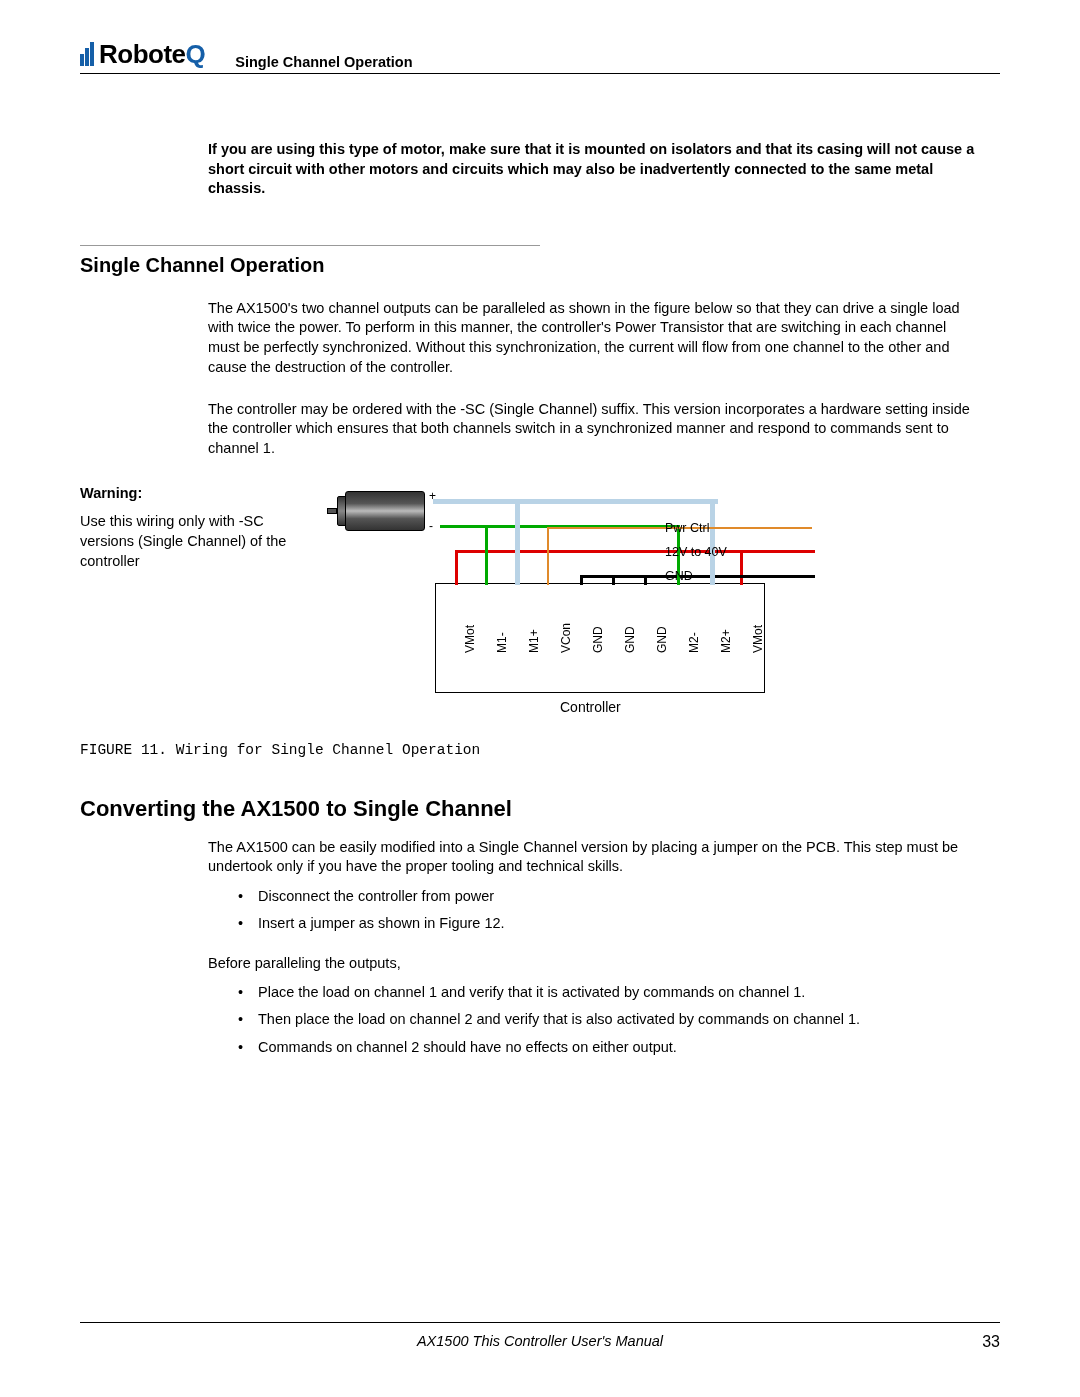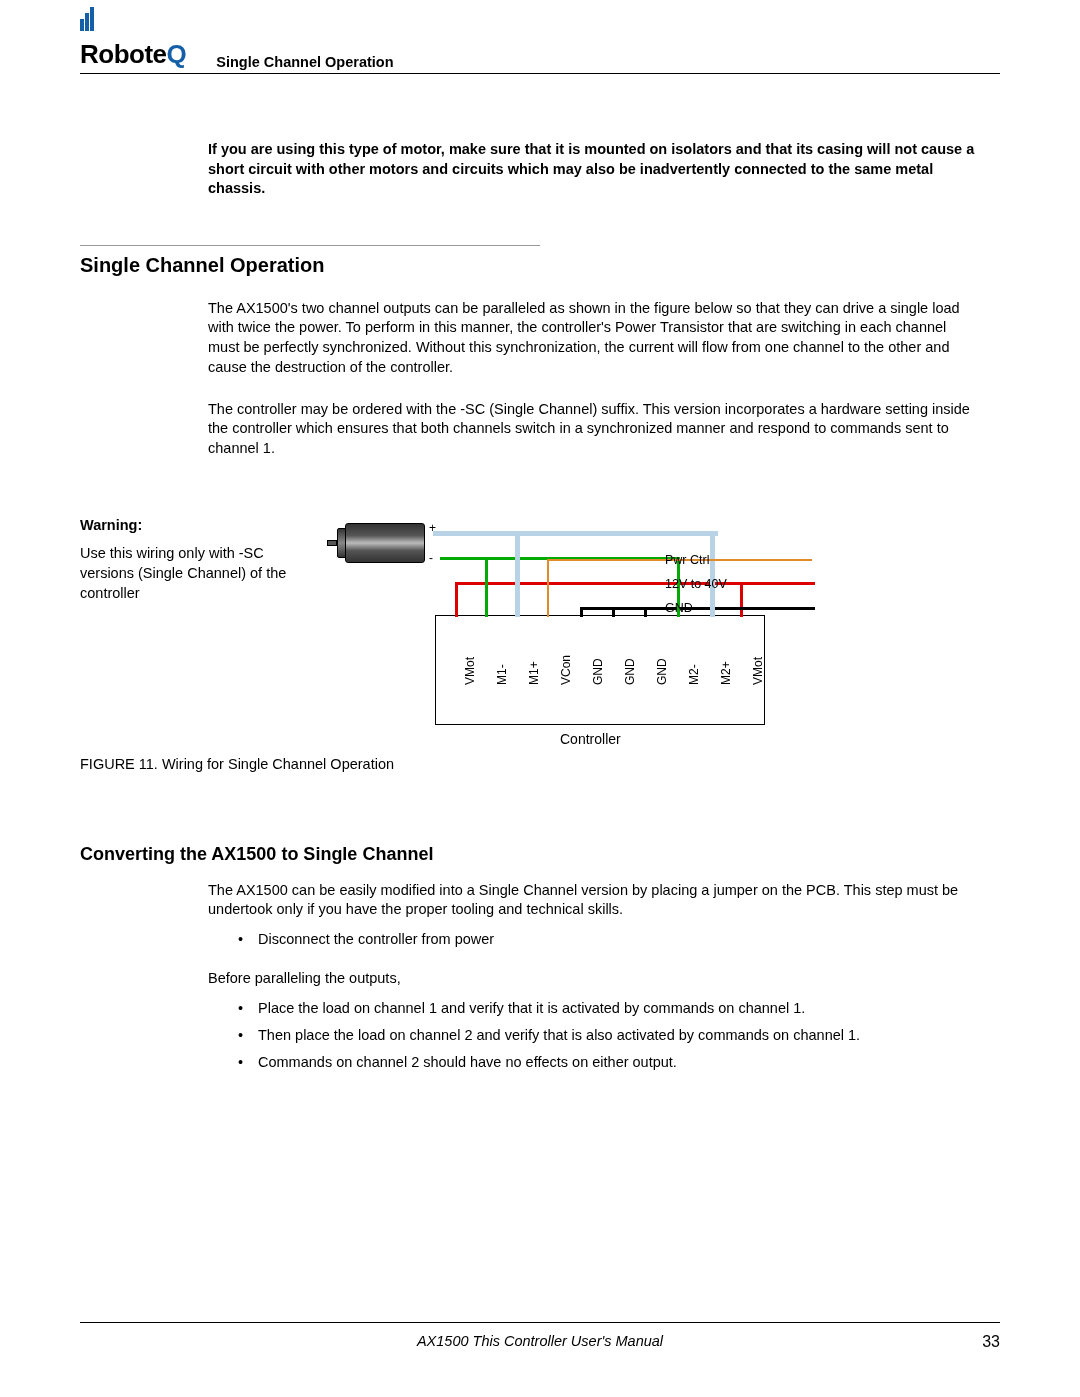--- a/index.html
+++ b/index.html
@@ -1,37 +1,37 @@
 <!DOCTYPE html>
 <html><head>
 <meta charset="utf-8">
 <style>
   * { box-sizing: border-box; margin: 0; padding: 0; }
   html, body { width: 1080px; height: 1397px; background: #fff; font-family: Arial, Helvetica, sans-serif; color: #000; }
   .page { position: relative; width: 1080px; height: 1397px; padding: 44px 80px 40px 80px; }
   .header { display: flex; align-items: flex-end; gap: 30px; height: 26px; }
-  .logo { display: flex; gap: 4px; flex-direction: column; }
+  .logo { display: flex; align-items: flex-end; gap: 4px; }
   .logo-bars { display: inline-block; }
   .logo-bars span { display: inline-block; width: 4px; background: #155fa8; margin-right: 1px; }
   .logo-text { font-size: 26px; font-weight: bold; letter-spacing: -0.5px; font-family: "Arial Black", Arial, sans-serif; }
   .logo-text .robote { color: #000; }
   .logo-text .q { color: #155fa8; }
   .header-title { font-size: 14.5px; font-weight: bold; }
   .header-rule { margin-top: 3px; border: none; border-top: 1px solid #000; }
   .content { padding-top: 66px; }
   .intro-bold { font-size: 14.5px; font-weight: bold; line-height: 1.35; margin-left: 128px; margin-right: 20px; }
   .section-divider { margin-top: 46px; border: none; border-top: 1px solid #999; width: 460px; margin-left:0;}
   .section-title { font-size: 20px; font-weight: bold; margin-top: 8px; }
   .body-p { font-size: 14.5px; line-height: 1.36; margin-left: 128px; margin-right: 20px; margin-top: 22px; }
-  .warning-block { display: flex; margin-top: 56px; }
+  .warning-block { display: flex; margin-top: 24px; }
   .warning-text { width: 225px; font-size: 14.5px; line-height: 1.38; margin-left: 0; }
   .warning-label { font-weight: bold; margin-bottom: 8px; }
   .diagram-wrap { position: relative; width: 580px; height: 235px; margin-left: 10px; }
-  .fig-caption { font-size: 14.5px; margin-top: 6px; }
-  .subsection-title { font-size: 18px; font-weight: bold; margin-top: 72px; }
+  .fig-caption { font-size: 14.5px; margin-top: 24px; font-family: Liberation Mono, monospace; }
+  .subsection-title { font-size: 22px; font-weight: bold; margin-top: 38px; }
   ul.bul { margin-left: 158px; margin-right: 20px; margin-top: 8px; }
   ul.bul li { font-size: 14.5px; line-height: 1.6; margin-bottom: 4px; list-style: none; position: relative; padding-left: 20px; }
   ul.bul li::before { content: "•"; position: absolute; left: 0; top: 0; }
   .footer { position: absolute; bottom: 48px; left: 80px; right: 80px; }
   .footer-rule { border: none; border-top: 1px solid #000; margin-bottom: 10px; }
   .footer-row { display: flex; justify-content: center; position: relative; }
   .footer-title { font-style: italic; font-size: 14.5px; }
   .footer-page { position: absolute; right: 0; font-size: 16px; }
   
   .controller-box { position:absolute; left:120px; top:100px; width:330px; height:110px; border:1.5px solid #000; }
@@ -123,20 +123,21 @@
         <span class="term-label" style="left:436px; top:170px;">VMot</span>
       </div>
     </div>
 
     <p class="fig-caption">FIGURE 11.  Wiring for Single Channel Operation</p>
 
     <h3 class="subsection-title">Converting the AX1500 to Single Channel</h3>
     <p class="body-p" style="margin-top:16px;">The AX1500 can be easily modified into a Single Channel version by placing a jumper on the PCB. This step must be undertook only if you have the proper tooling and technical skills.</p>
     <ul class="bul">
       <li>Disconnect the controller from power</li>
+      <li>Insert a jumper as shown in Figure 12.</li>
     </ul>
     <p class="body-p" style="margin-top:18px;">Before paralleling the outputs,</p>
     <ul class="bul">
       <li>Place the load on channel 1 and verify that it is activated by commands on channel 1.</li>
       <li>Then place the load on channel 2 and verify that is also activated by commands on channel 1.</li>
       <li>Commands on channel 2 should have no effects on either output.</li>
     </ul>
   </div>
 
   <div class="footer">

